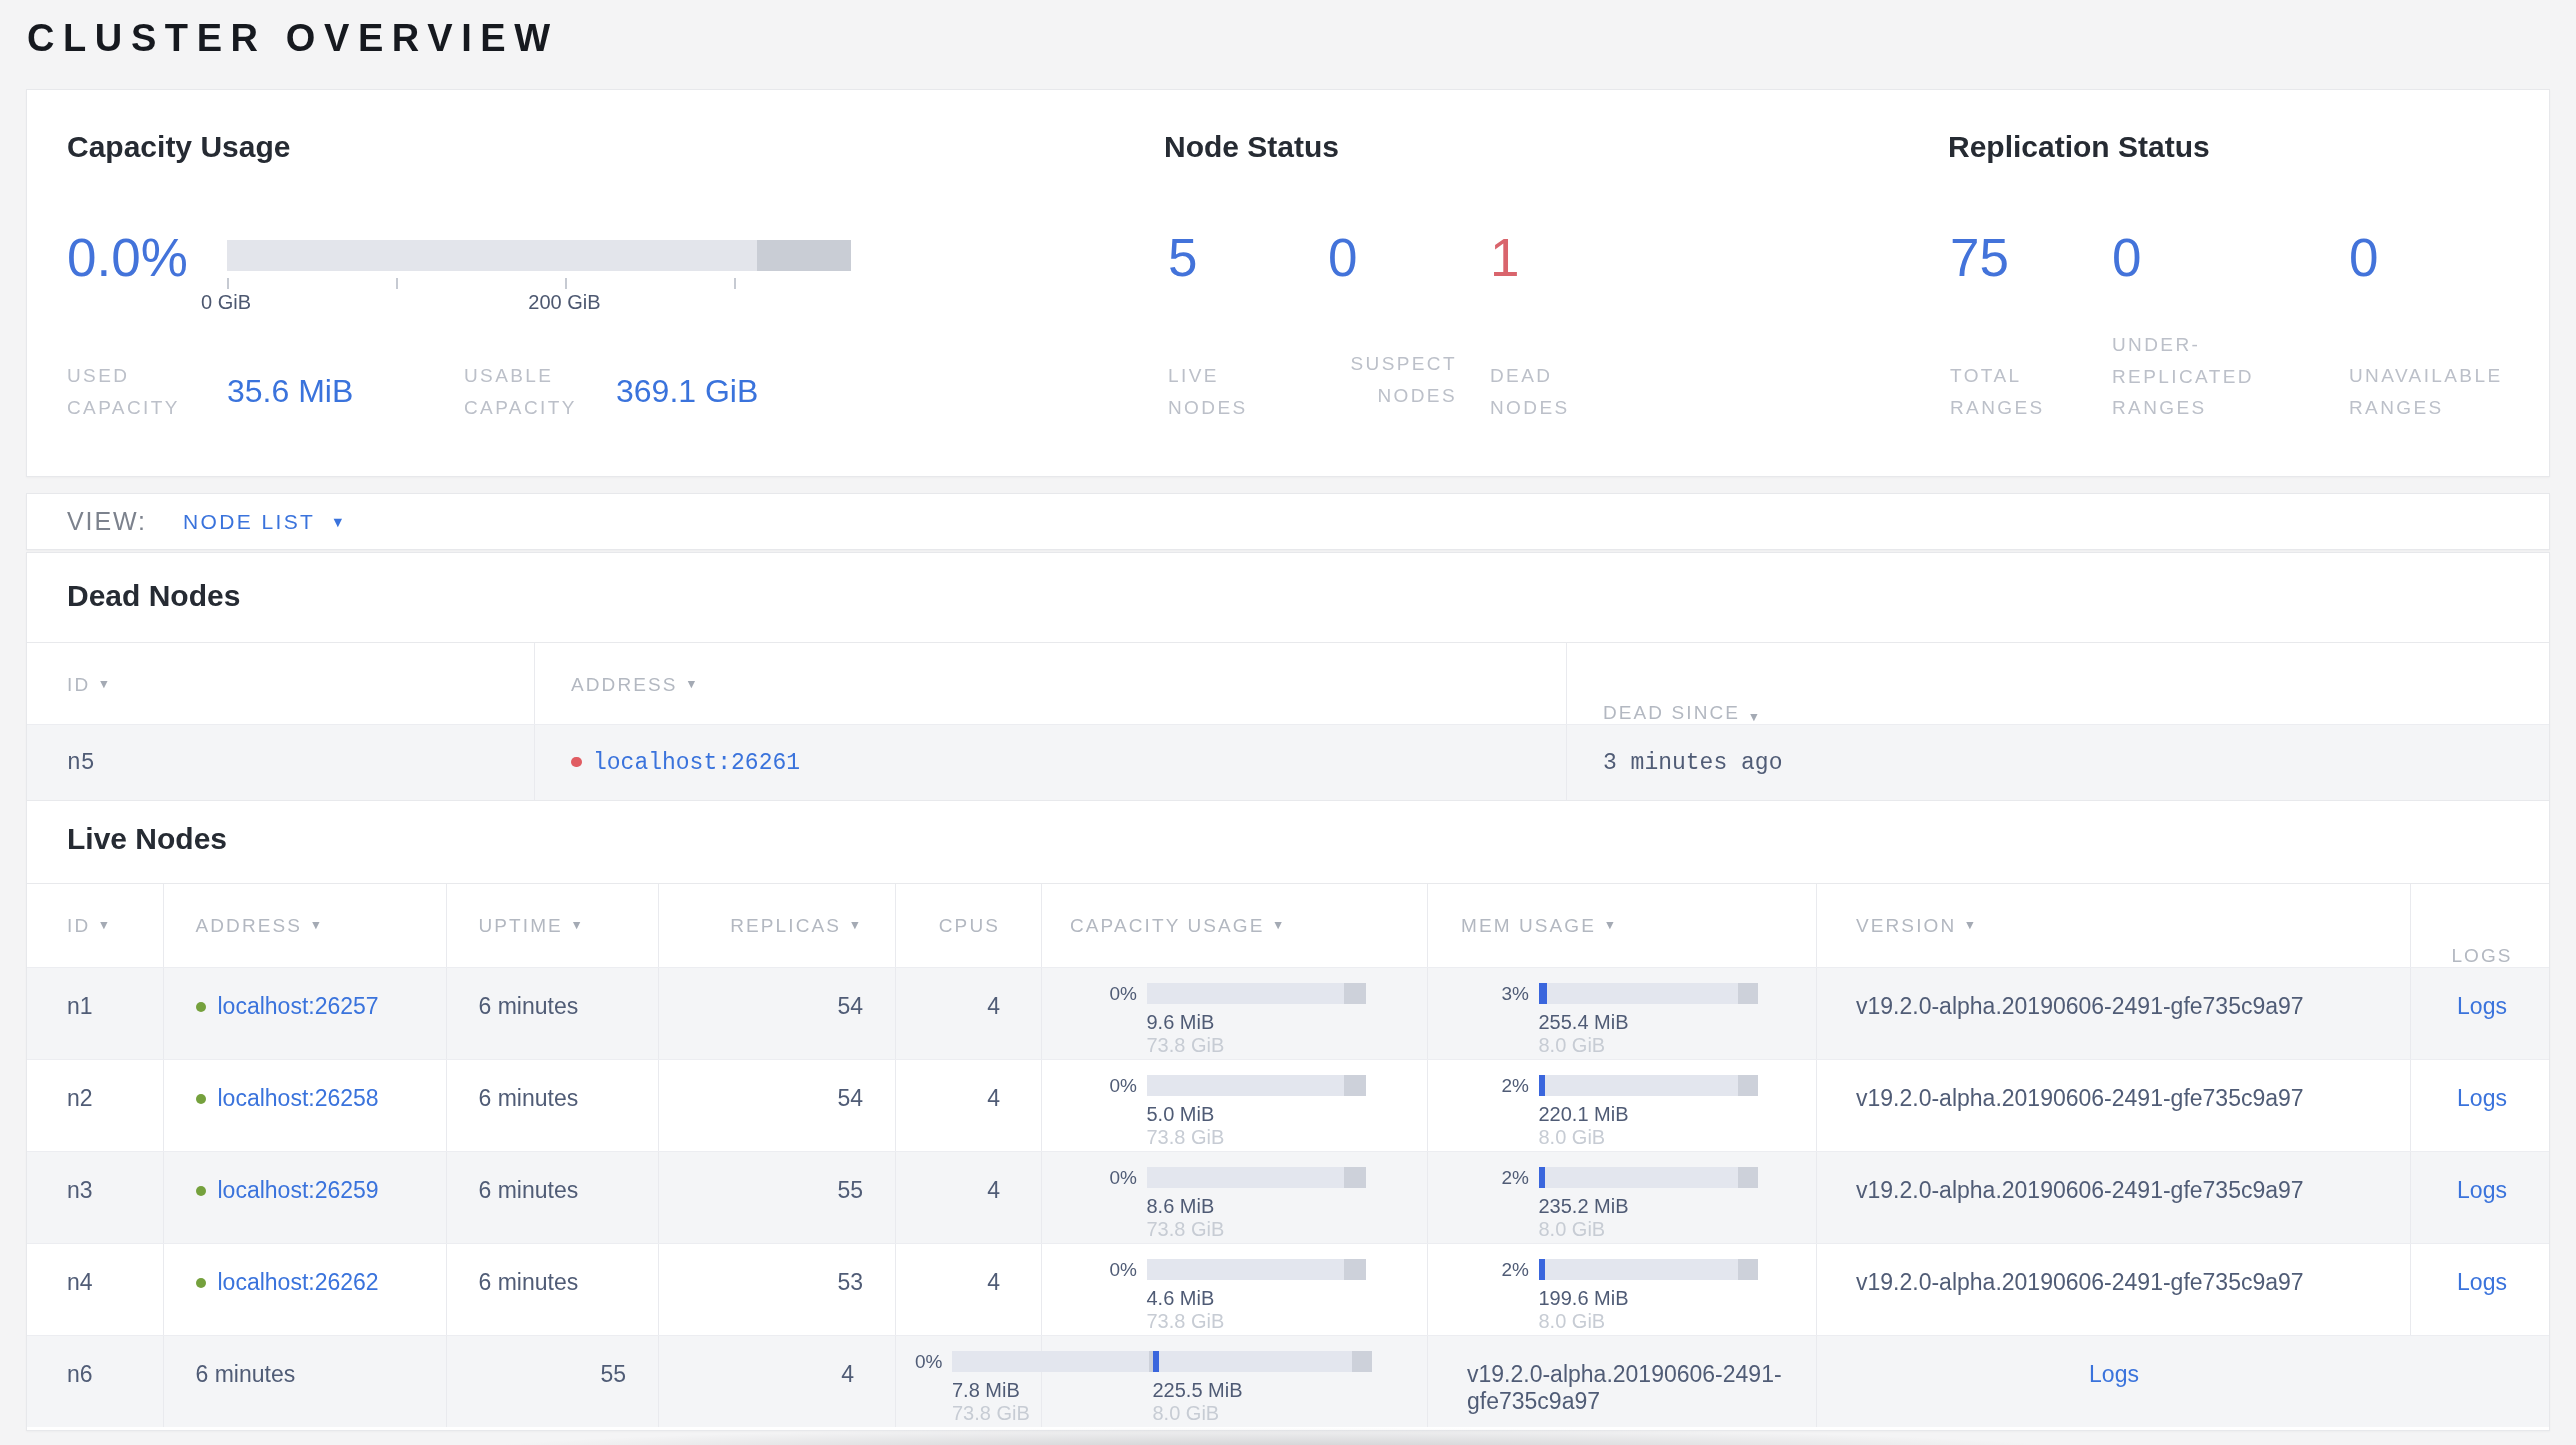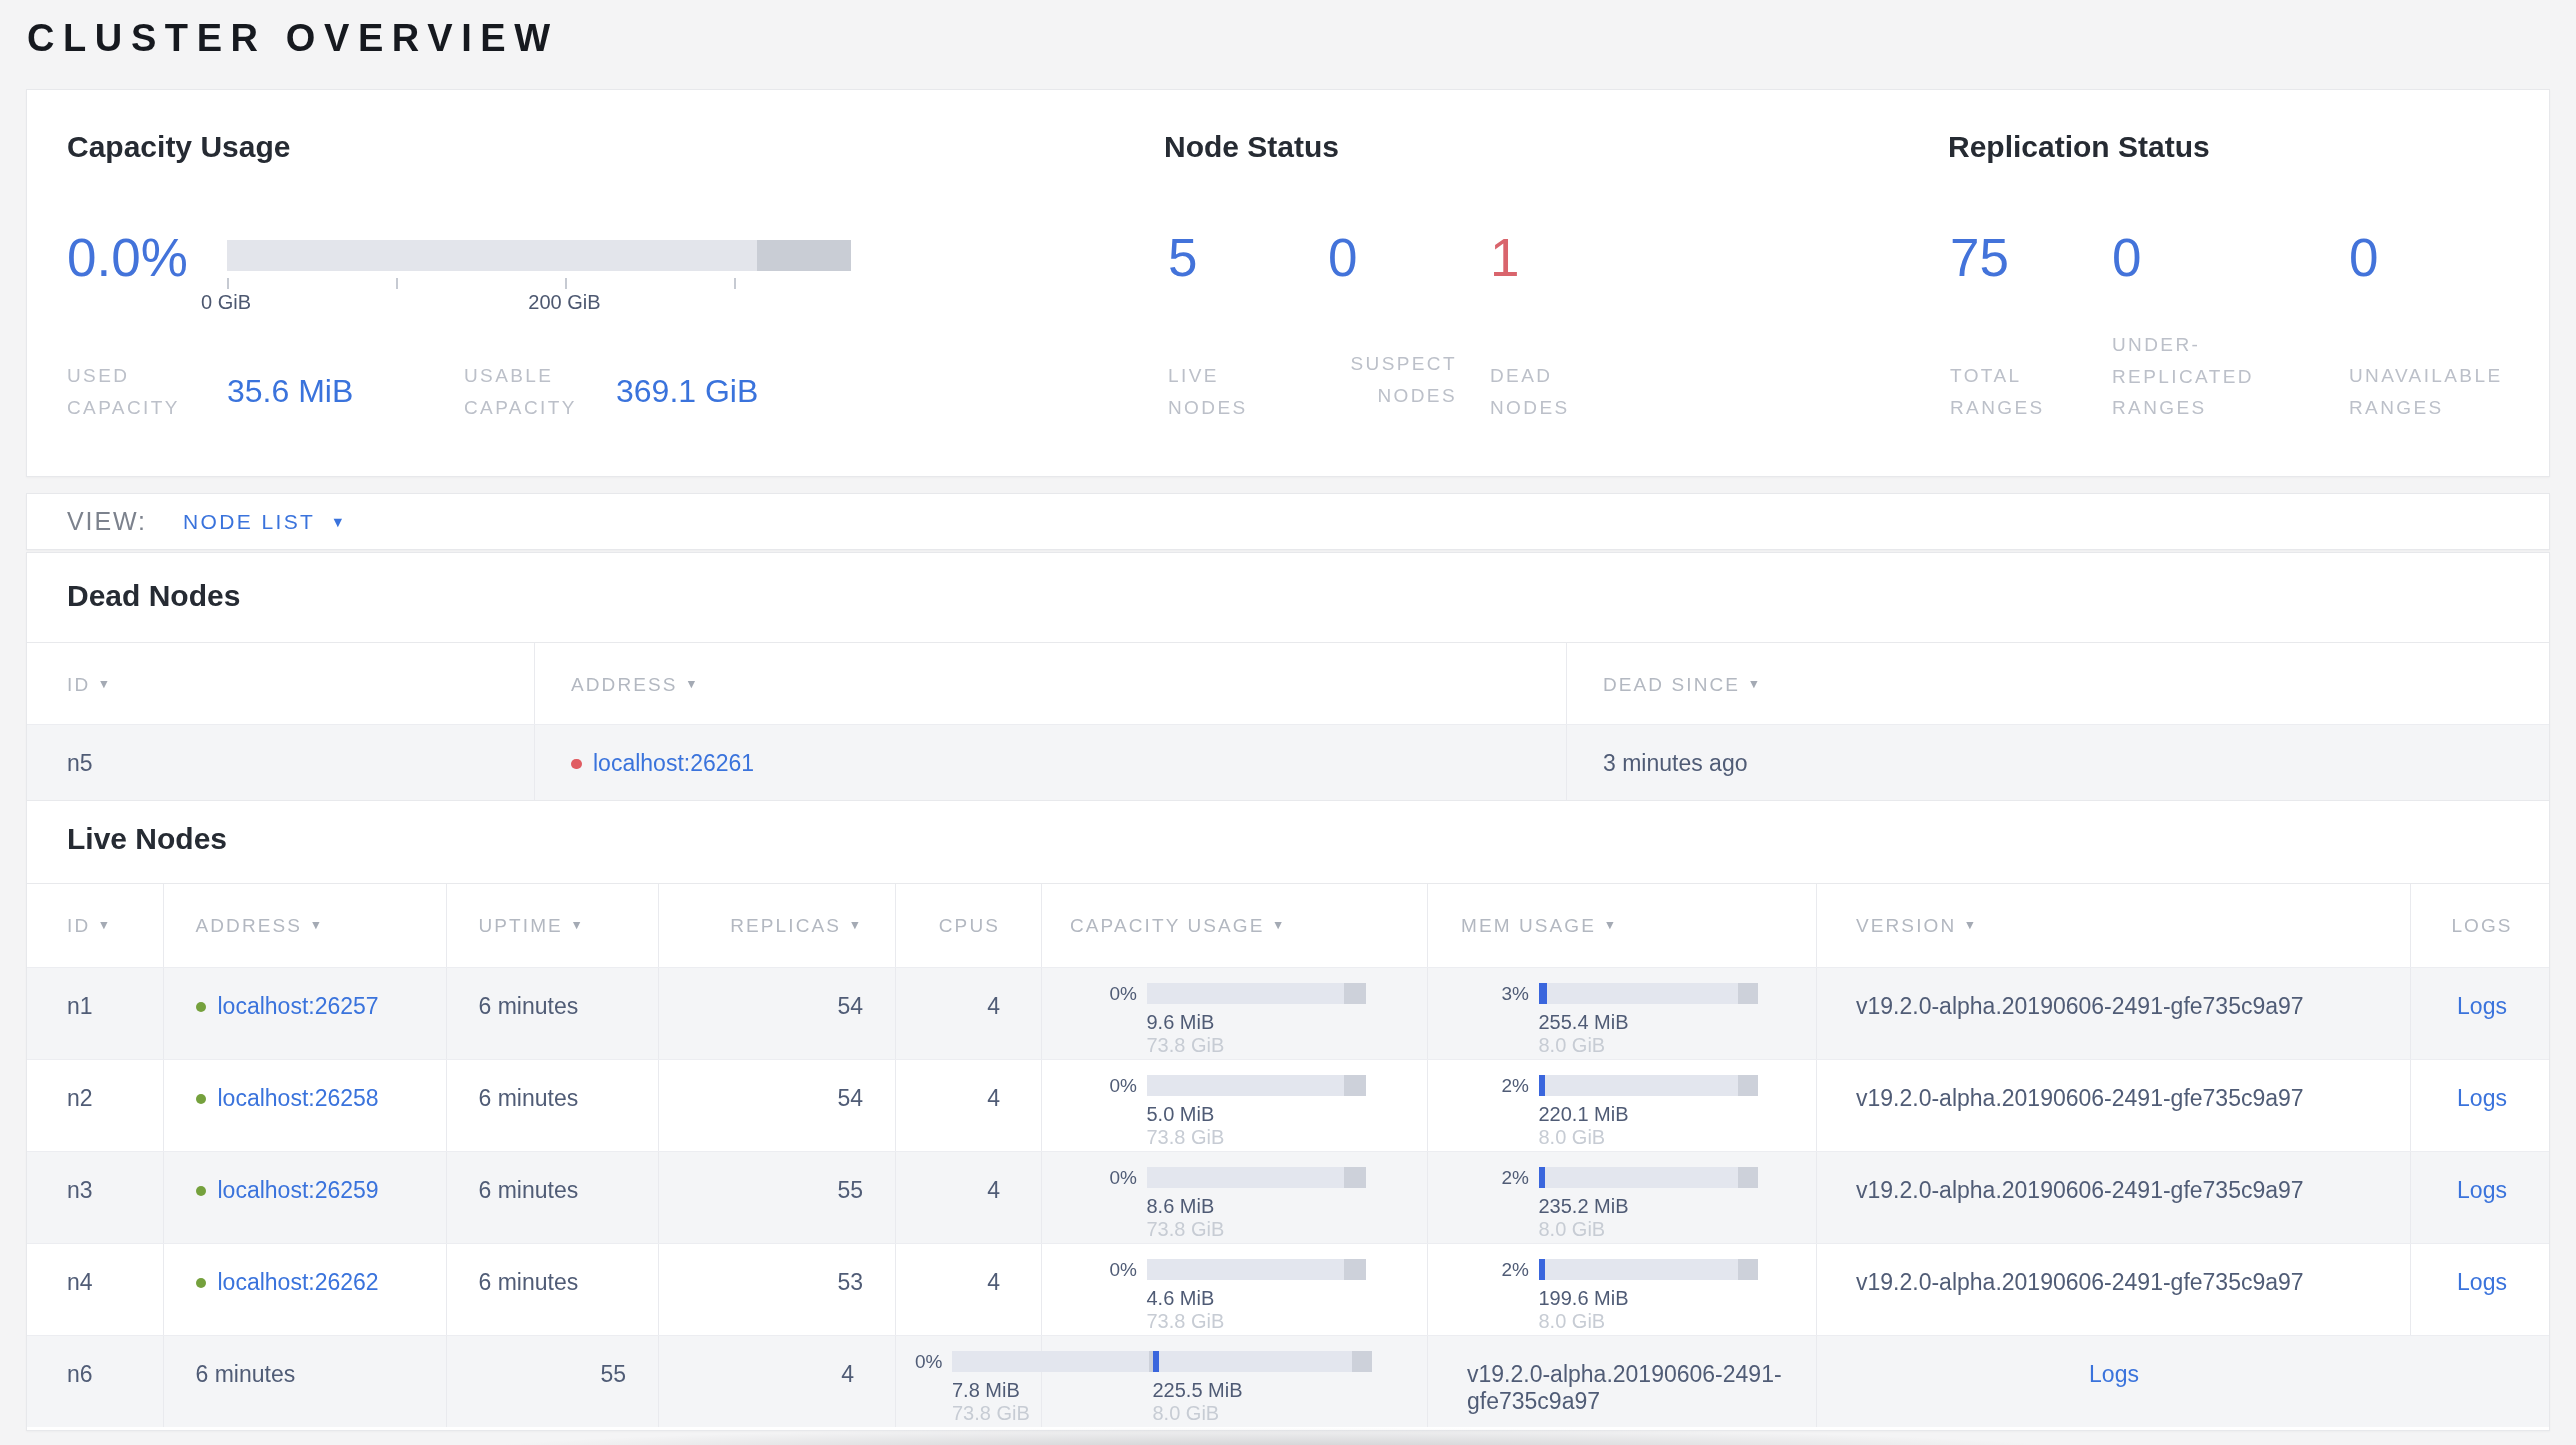--- a/index.html
+++ b/index.html
@@ -47,26 +47,26 @@
   .tbl-heading.dead { height:89px; padding-top:26px; }
   .tbl-heading.live { height:82px; padding-top:21px; }
 
   .dead-grid { display:grid; grid-template-columns:508px 1032px 984px; }
   .live-grid { display:grid; grid-template-columns:137px 283px 212px 237px 146px 386px 389px 594px 142px; }
 
   .hrow { border-top:1px solid #e8e9ec; }
   .dead-grid.hrow { height:82px; }
   .live-grid.hrow { height:84px; }
   .drow { border-top:1px solid #ecedf1; }
-  .dead-grid.drow { height:77px; border-bottom:1px solid #e8e9ec; }
+  .dead-grid.drow { height:77px; border-bottom:1px solid #e8e9ec;font-family:Liberation Mono, monospace; }
   .live-grid.drow { height:92px; }
   .stripe { background:#f4f5f7; }
 
   .hc, .cell { border-right:1px solid #e9eaee; }
-  .hc:last-child, .cell:last-child { border-right:none; }
+  .hc:last-child, .cell:last-child { border-right:none;align-items:flex-end; }
 
   .hc { display:flex; align-items:flex-start; padding-top:31px;
         font-size:19px; letter-spacing:2.1px; color:#b3b8c1; white-space:nowrap; cursor:pointer; }
   .sort { font-size:12.4px; color:#a4aab4; margin-left:7.6px; margin-top:2.9px; }
   .hc.al { padding-left:31.5px; }
   .hc.pl42 { padding-left:40px; }
   .hc.pl38 { padding-left:36px; }
   .hc.ar { justify-content:flex-end; }
   .hc.pr34 { padding-right:32px; }
   .hc.pr43 { padding-right:41px; }

